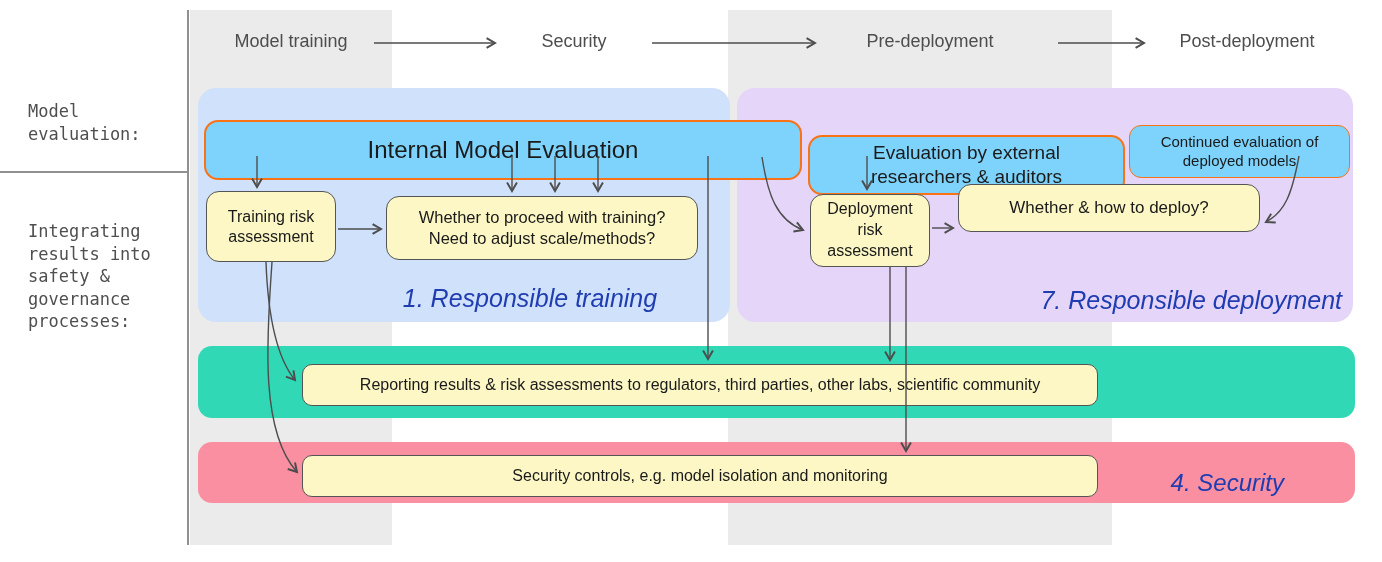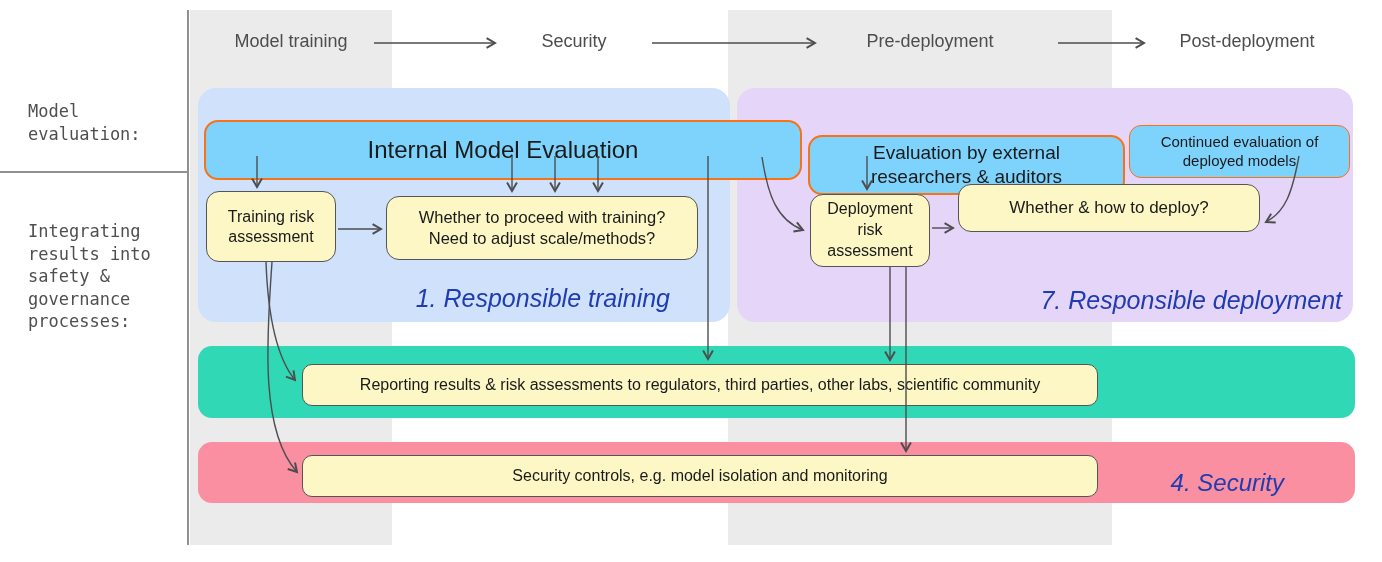--- a/index.html
+++ b/index.html
@@ -46,21 +46,21 @@
   .box-continued{left:1129px;top:101px;width:221px;height:53px;font-size:15px;border-width:1.5px;border-radius:12px;}
   .box-training-risk{left:206px;top:191px;width:130px;height:71px;font-size:16px;}
   .box-proceed{left:386px;top:196px;width:312px;height:64px;font-size:16.5px;}
   .box-deploy-risk{left:810px;top:194px;width:120px;height:73px;font-size:16px;line-height:1.3;}
   .box-deploy-q{left:958px;top:184px;width:302px;height:48px;font-size:17px;}
   .box-reporting{left:302px;top:364px;width:796px;height:42px;font-size:16px;border-radius:10px;}
   .box-security{left:302px;top:455px;width:796px;height:42px;font-size:16px;border-radius:10px;}
 
   
   .region-tag{position:absolute;font-style:italic;color:#1f3db0;}
-  .tag-1{left:390px;top:284px;width:280px;font-size:25px;text-align:right;}
+  .tag-1{left:390px;top:284px;width:280px;font-size:25px;text-align:center;}
   .tag-2{left:980px;top:286px;width:362px;font-size:25px;text-align:right;}
   .tag-3{left:1085px;top:384px;width:200px;font-size:24px;text-align:right;}
   .tag-4{left:1132px;top:469px;width:152px;font-size:24px;text-align:right;}
 
   .arrow-layer{position:absolute;left:0;top:0;pointer-events:none;}
 </style>
 </head>
 <body>
 
 <div class="canvas">

